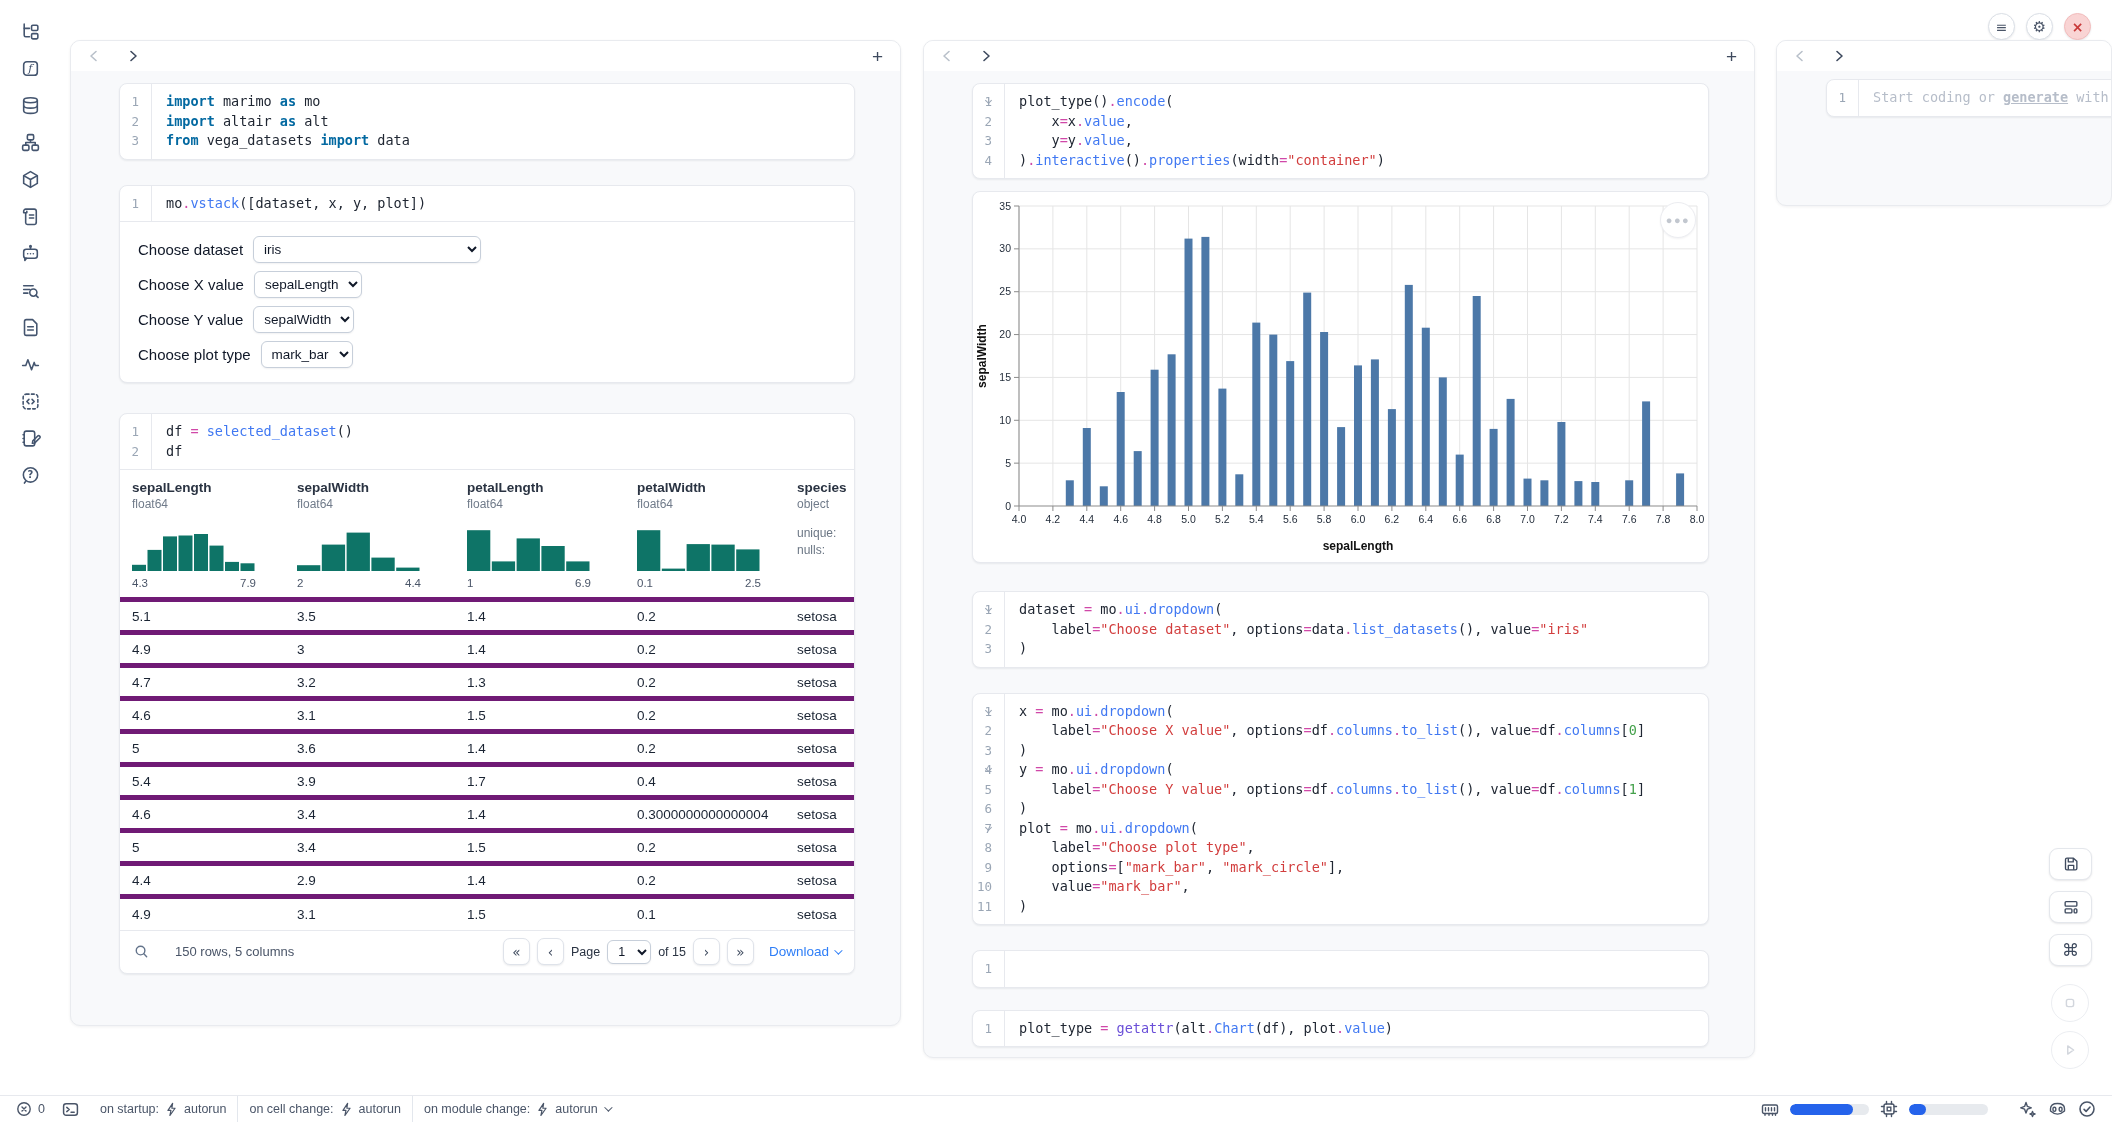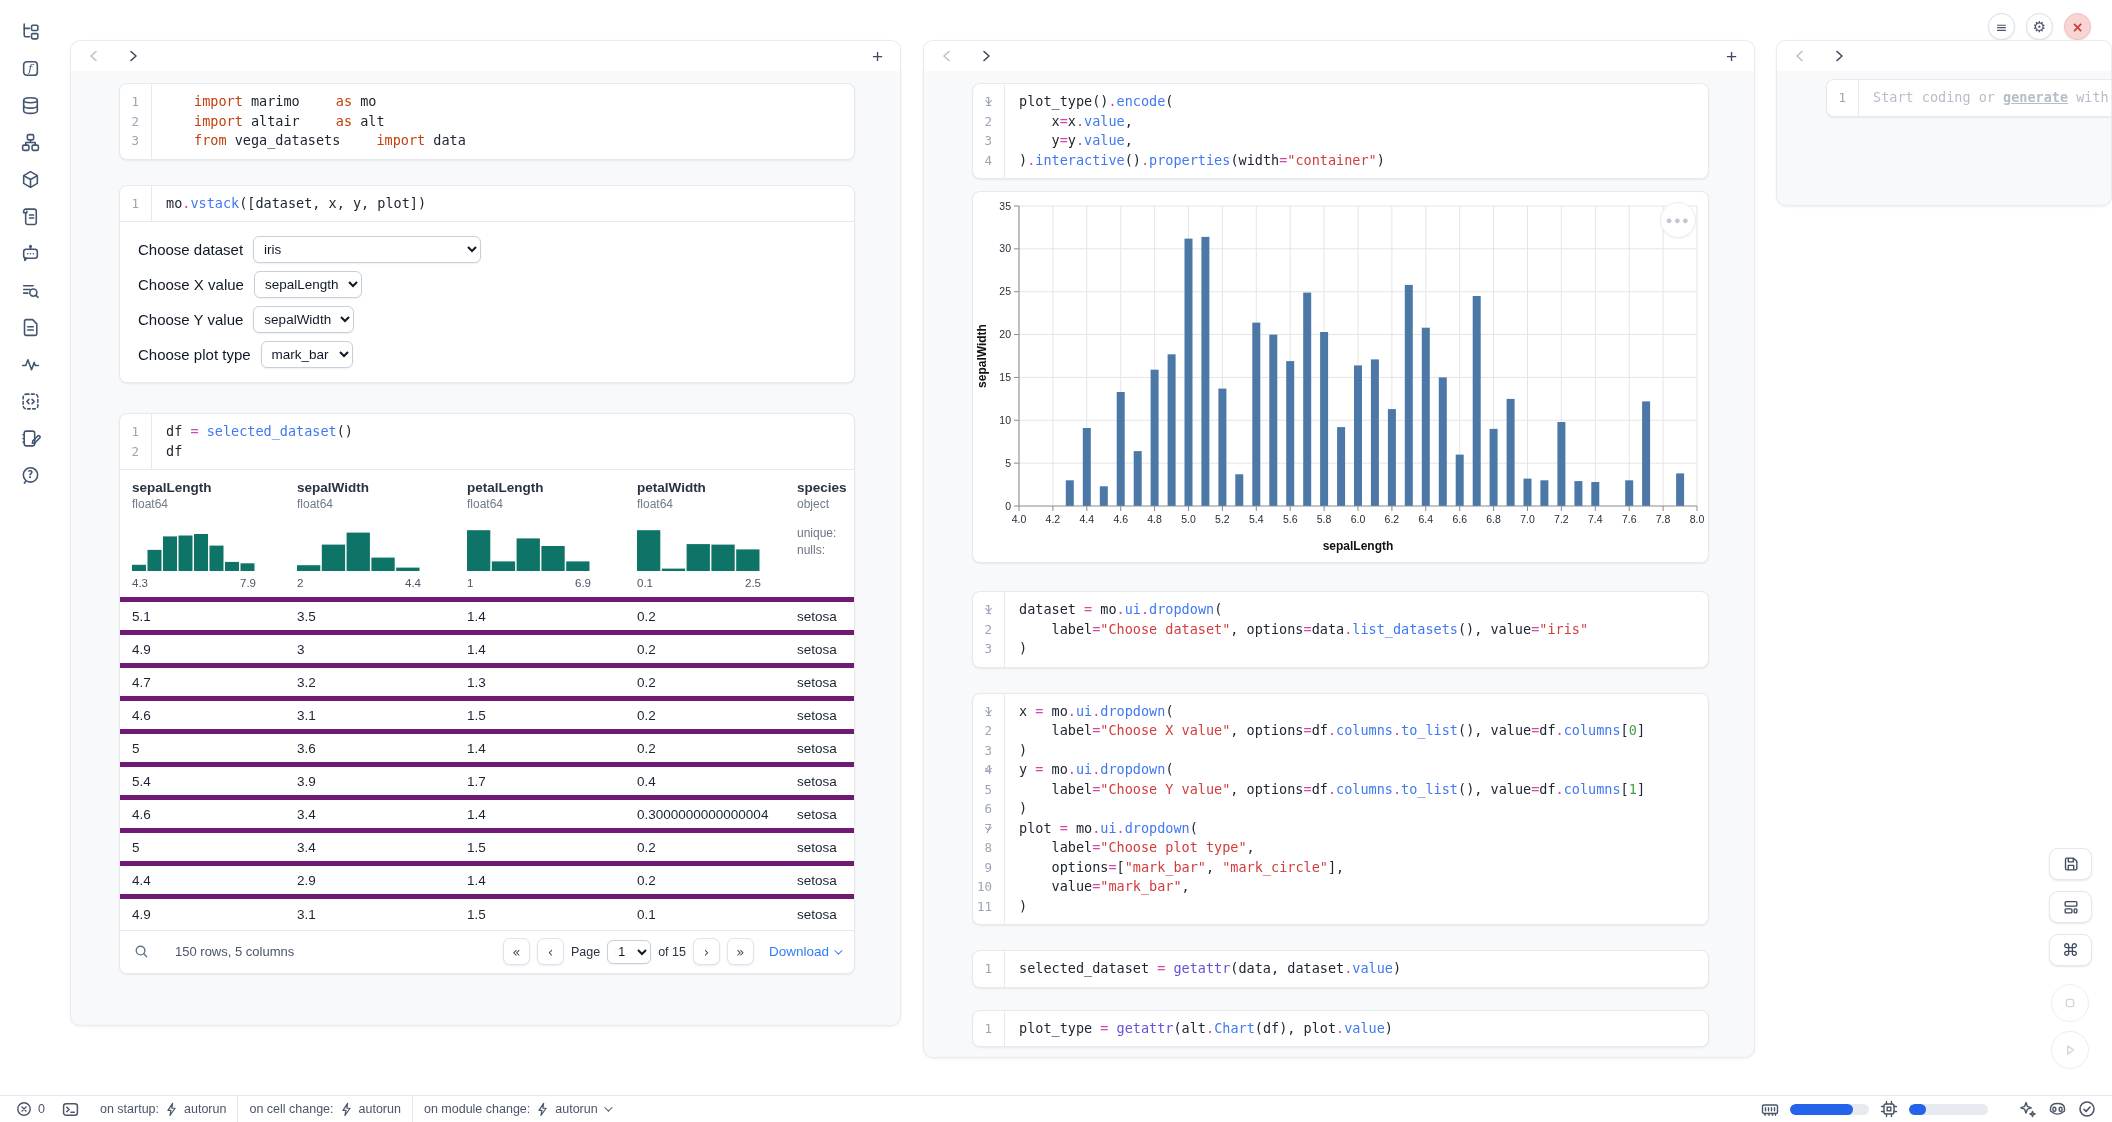--- a/index.html
+++ b/index.html
@@ -24,21 +24,21 @@
   #panel-right .panel-body { padding:0 0 0 49px; }
 
   
   .cell { background:#fff; border:1px solid #e7e9ee; border-radius:8px; box-shadow:0 1px 2px rgba(16,24,40,.07); overflow:hidden; }
   .code { display:flex; font-family:"DejaVu Sans Mono",monospace; font-size:13.5px; line-height:19.5px; }
   .gutter { flex:0 0 32px; text-align:right; padding:8px 12px 8px 0; color:#9aa6b5; font-size:12.5px; border-right:1px solid #e7e9ee; }
   .gutter .ln { position:relative; height:19.5px; }
   .fold { position:absolute; right:1px; top:6px; width:5px; height:5px; border-right:1.4px solid #9aa6b5; border-bottom:1.4px solid #9aa6b5; transform:rotate(45deg); }
   .lines { padding:8px 14px; white-space:pre; }
   .cl { height:19.5px; }
-  .tk-kw { color:#c2410c; font-weight:400;margin-left:28px; }
+  .tk-kw { color:#0369a1; font-weight:700; }
   .tk-fn { color:#4078f2; }
   .tk-op { color:#d048a8; }
   .tk-str { color:#d23d3d; }
   .tk-num { color:#44a14b; }
   .tk-bi { color:#6a4fd8; }
   .tk-pl { color:#202733; }
   .tk-ph { color:#b6bdc9; }
   .tk-phu { color:#b6bdc9; text-decoration:underline; font-weight:600; }
   .output { border-top:1px solid #e7e9ee; }
 
@@ -610,21 +610,20 @@
             <div class="ln">11</div>
           </div>
           <div class="lines"><div class="cl"><span class="tk-pl">x </span><span class="tk-op">=</span><span class="tk-pl"> mo</span><span class="tk-op">.</span><span class="tk-fn">ui</span><span class="tk-op">.</span><span class="tk-fn">dropdown</span><span class="tk-pl">(</span></div><div class="cl"><span class="tk-pl">    label</span><span class="tk-op">=</span><span class="tk-str">"Choose X value"</span><span class="tk-pl">, options</span><span class="tk-op">=</span><span class="tk-pl">df</span><span class="tk-op">.</span><span class="tk-fn">columns</span><span class="tk-op">.</span><span class="tk-fn">to_list</span><span class="tk-pl">(), value</span><span class="tk-op">=</span><span class="tk-pl">df</span><span class="tk-op">.</span><span class="tk-fn">columns</span><span class="tk-pl">[</span><span class="tk-num">0</span><span class="tk-pl">]</span></div><div class="cl"><span class="tk-pl">)</span></div><div class="cl"><span class="tk-pl">y </span><span class="tk-op">=</span><span class="tk-pl"> mo</span><span class="tk-op">.</span><span class="tk-fn">ui</span><span class="tk-op">.</span><span class="tk-fn">dropdown</span><span class="tk-pl">(</span></div><div class="cl"><span class="tk-pl">    label</span><span class="tk-op">=</span><span class="tk-str">"Choose Y value"</span><span class="tk-pl">, options</span><span class="tk-op">=</span><span class="tk-pl">df</span><span class="tk-op">.</span><span class="tk-fn">columns</span><span class="tk-op">.</span><span class="tk-fn">to_list</span><span class="tk-pl">(), value</span><span class="tk-op">=</span><span class="tk-pl">df</span><span class="tk-op">.</span><span class="tk-fn">columns</span><span class="tk-pl">[</span><span class="tk-num">1</span><span class="tk-pl">]</span></div><div class="cl"><span class="tk-pl">)</span></div><div class="cl"><span class="tk-pl">plot </span><span class="tk-op">=</span><span class="tk-pl"> mo</span><span class="tk-op">.</span><span class="tk-fn">ui</span><span class="tk-op">.</span><span class="tk-fn">dropdown</span><span class="tk-pl">(</span></div><div class="cl"><span class="tk-pl">    label</span><span class="tk-op">=</span><span class="tk-str">"Choose plot type"</span><span class="tk-pl">,</span></div><div class="cl"><span class="tk-pl">    options</span><span class="tk-op">=</span><span class="tk-pl">[</span><span class="tk-str">"mark_bar"</span><span class="tk-pl">, </span><span class="tk-str">"mark_circle"</span><span class="tk-pl">],</span></div><div class="cl"><span class="tk-pl">    value</span><span class="tk-op">=</span><span class="tk-str">"mark_bar"</span><span class="tk-pl">,</span></div><div class="cl"><span class="tk-pl">)</span></div></div>
         </div>
     </div>
     <div class="cell" style="margin-top:25px">
       <div class="code">
           <div class="gutter">
             <div class="ln">1</div>
           </div>
-          <div class="lines"><div class="cl"><span class="tk-pl">selected_dataset </span><span class="tk-op">=</span><span class="tk-pl"> </span><span class="tk-bi">getattr</span><span class="tk-pl">(data, dataset</span><span class="tk-op">.</span><span class="tk-fn">value</span><span class="tk-pl">)</span></div></div>
         </div>
     </div>
     <div class="cell" style="margin-top:22px">
       <div class="code">
           <div class="gutter">
             <div class="ln">1</div>
           </div>
           <div class="lines"><div class="cl"><span class="tk-pl">plot_type </span><span class="tk-op">=</span><span class="tk-pl"> </span><span class="tk-bi">getattr</span><span class="tk-pl">(alt</span><span class="tk-op">.</span><span class="tk-fn">Chart</span><span class="tk-pl">(df), plot</span><span class="tk-op">.</span><span class="tk-fn">value</span><span class="tk-pl">)</span></div></div>
         </div>
     </div>

